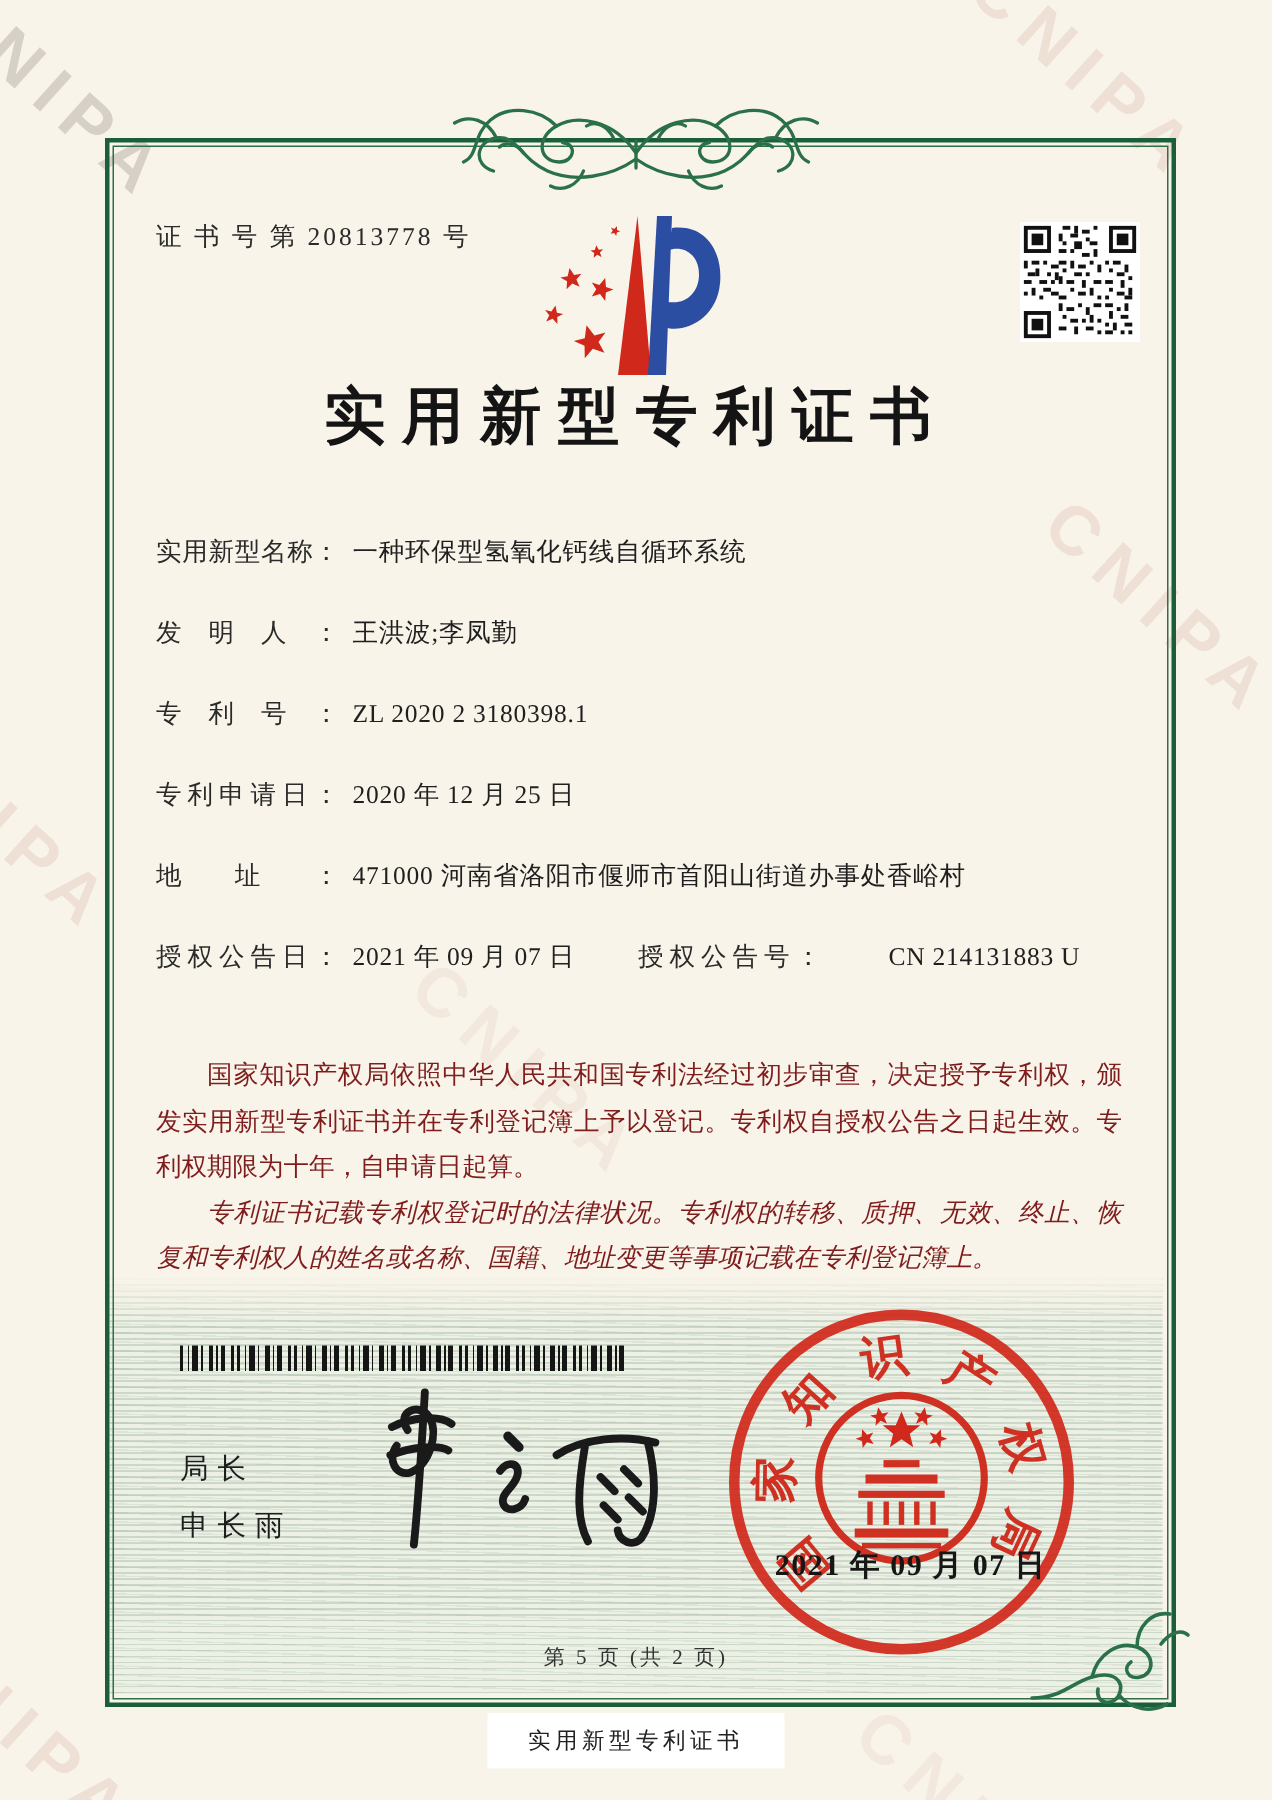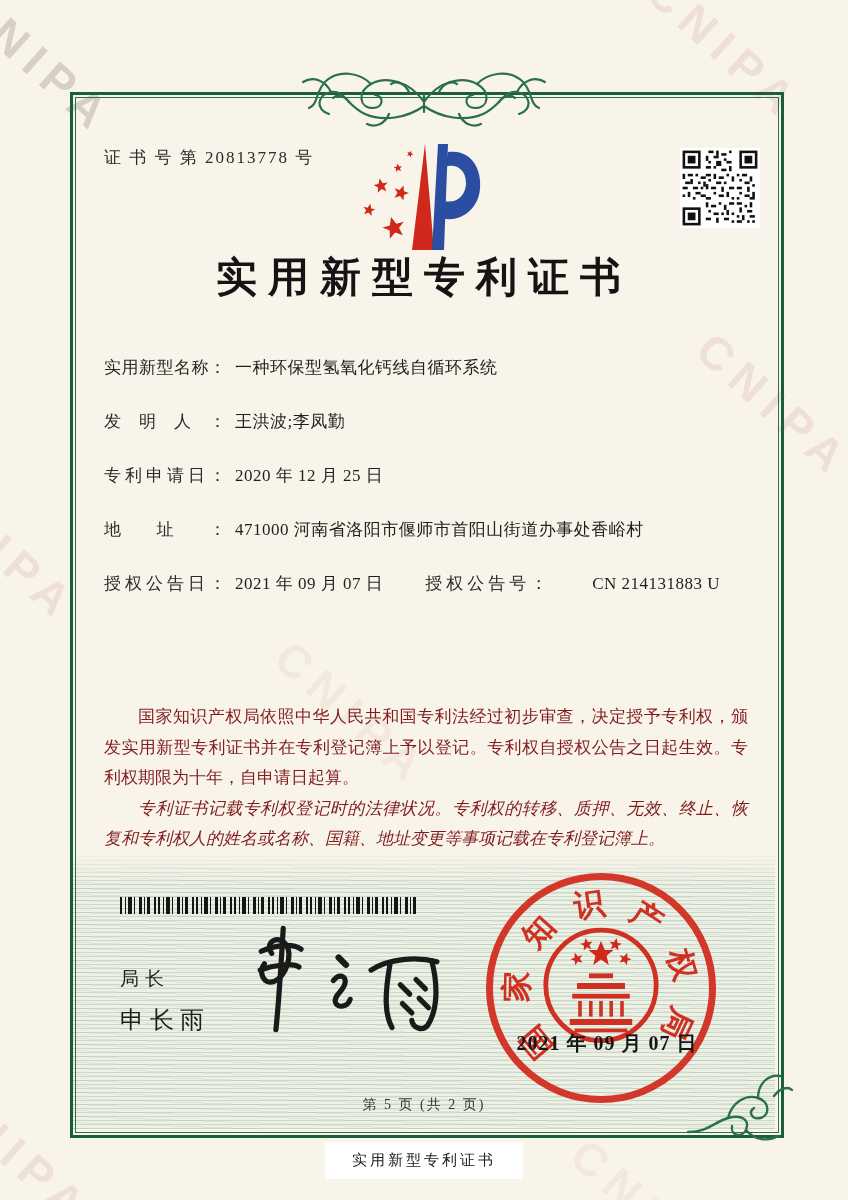--- a/index.html
+++ b/index.html
@@ -67,21 +67,21 @@
       #151515 0 2px, transparent 2px 5px,
       #151515 5px 6px, transparent 6px 8px,
       #151515 8px 12px, transparent 12px 14px,
       #151515 14px 15px, transparent 15px 19px,
       #151515 19px 22px, transparent 22px 24px,
       #151515 24px 25px, transparent 25px 27px,
       #151515 27px 30px, transparent 30px 34px,
       #151515 34px 36px, transparent 36px 38px);
   }
   .signoff-title{position:absolute;left:120px;top:966px;z-index:5;font-size:19px;letter-spacing:6px;color:#1d1d1d;}
-  .signoff-name{position:absolute;left:120px;top:1004px;z-index:5;font-size:24px;letter-spacing:6px;color:#1d1d1d;}
+  .signoff-name{position:absolute;left:120px;top:1004px;z-index:5;font-size:19px;letter-spacing:6px;color:#1d1d1d;}
   .signature{position:absolute;left:232px;top:922px;z-index:6;}
   
   .seal{position:absolute;left:486px;top:873px;width:230px;height:230px;z-index:6;}
   .seal-ring{position:absolute;inset:0;border:7px solid rgba(208,40,26,.92);border-radius:50%;}
   .seal-char{
     position:absolute;left:50%;top:50%;
     font-size:31px;font-weight:bold;color:rgba(205,38,24,.95);
     transform:translate(-50%,-50%) rotate(var(--a)) translateY(-84px);
   }
   .seal-emblem{position:absolute;left:55px;top:50px;}
@@ -275,20 +275,26 @@
       </span>
     </div>
   <div class="frow">
       <span class="fgroup">
         <span class="flabel">发明人：</span>
         <span class="fvalue">王洪波;李凤勤</span>
       </span>
     </div>
   <div class="frow">
       <span class="fgroup">
+        <span class="flabel">专利号：</span>
+        <span class="fvalue">ZL 2020 2 3180398.1</span>
+      </span>
+    </div>
+  <div class="frow">
+      <span class="fgroup">
         <span class="flabel">专利申请日：</span>
         <span class="fvalue">2020 年 12 月 25 日</span>
       </span>
     </div>
   <div class="frow">
       <span class="fgroup">
         <span class="flabel">地址：</span>
         <span class="fvalue">471000 河南省洛阳市偃师市首阳山街道办事处香峪村</span>
       </span>
     </div>

